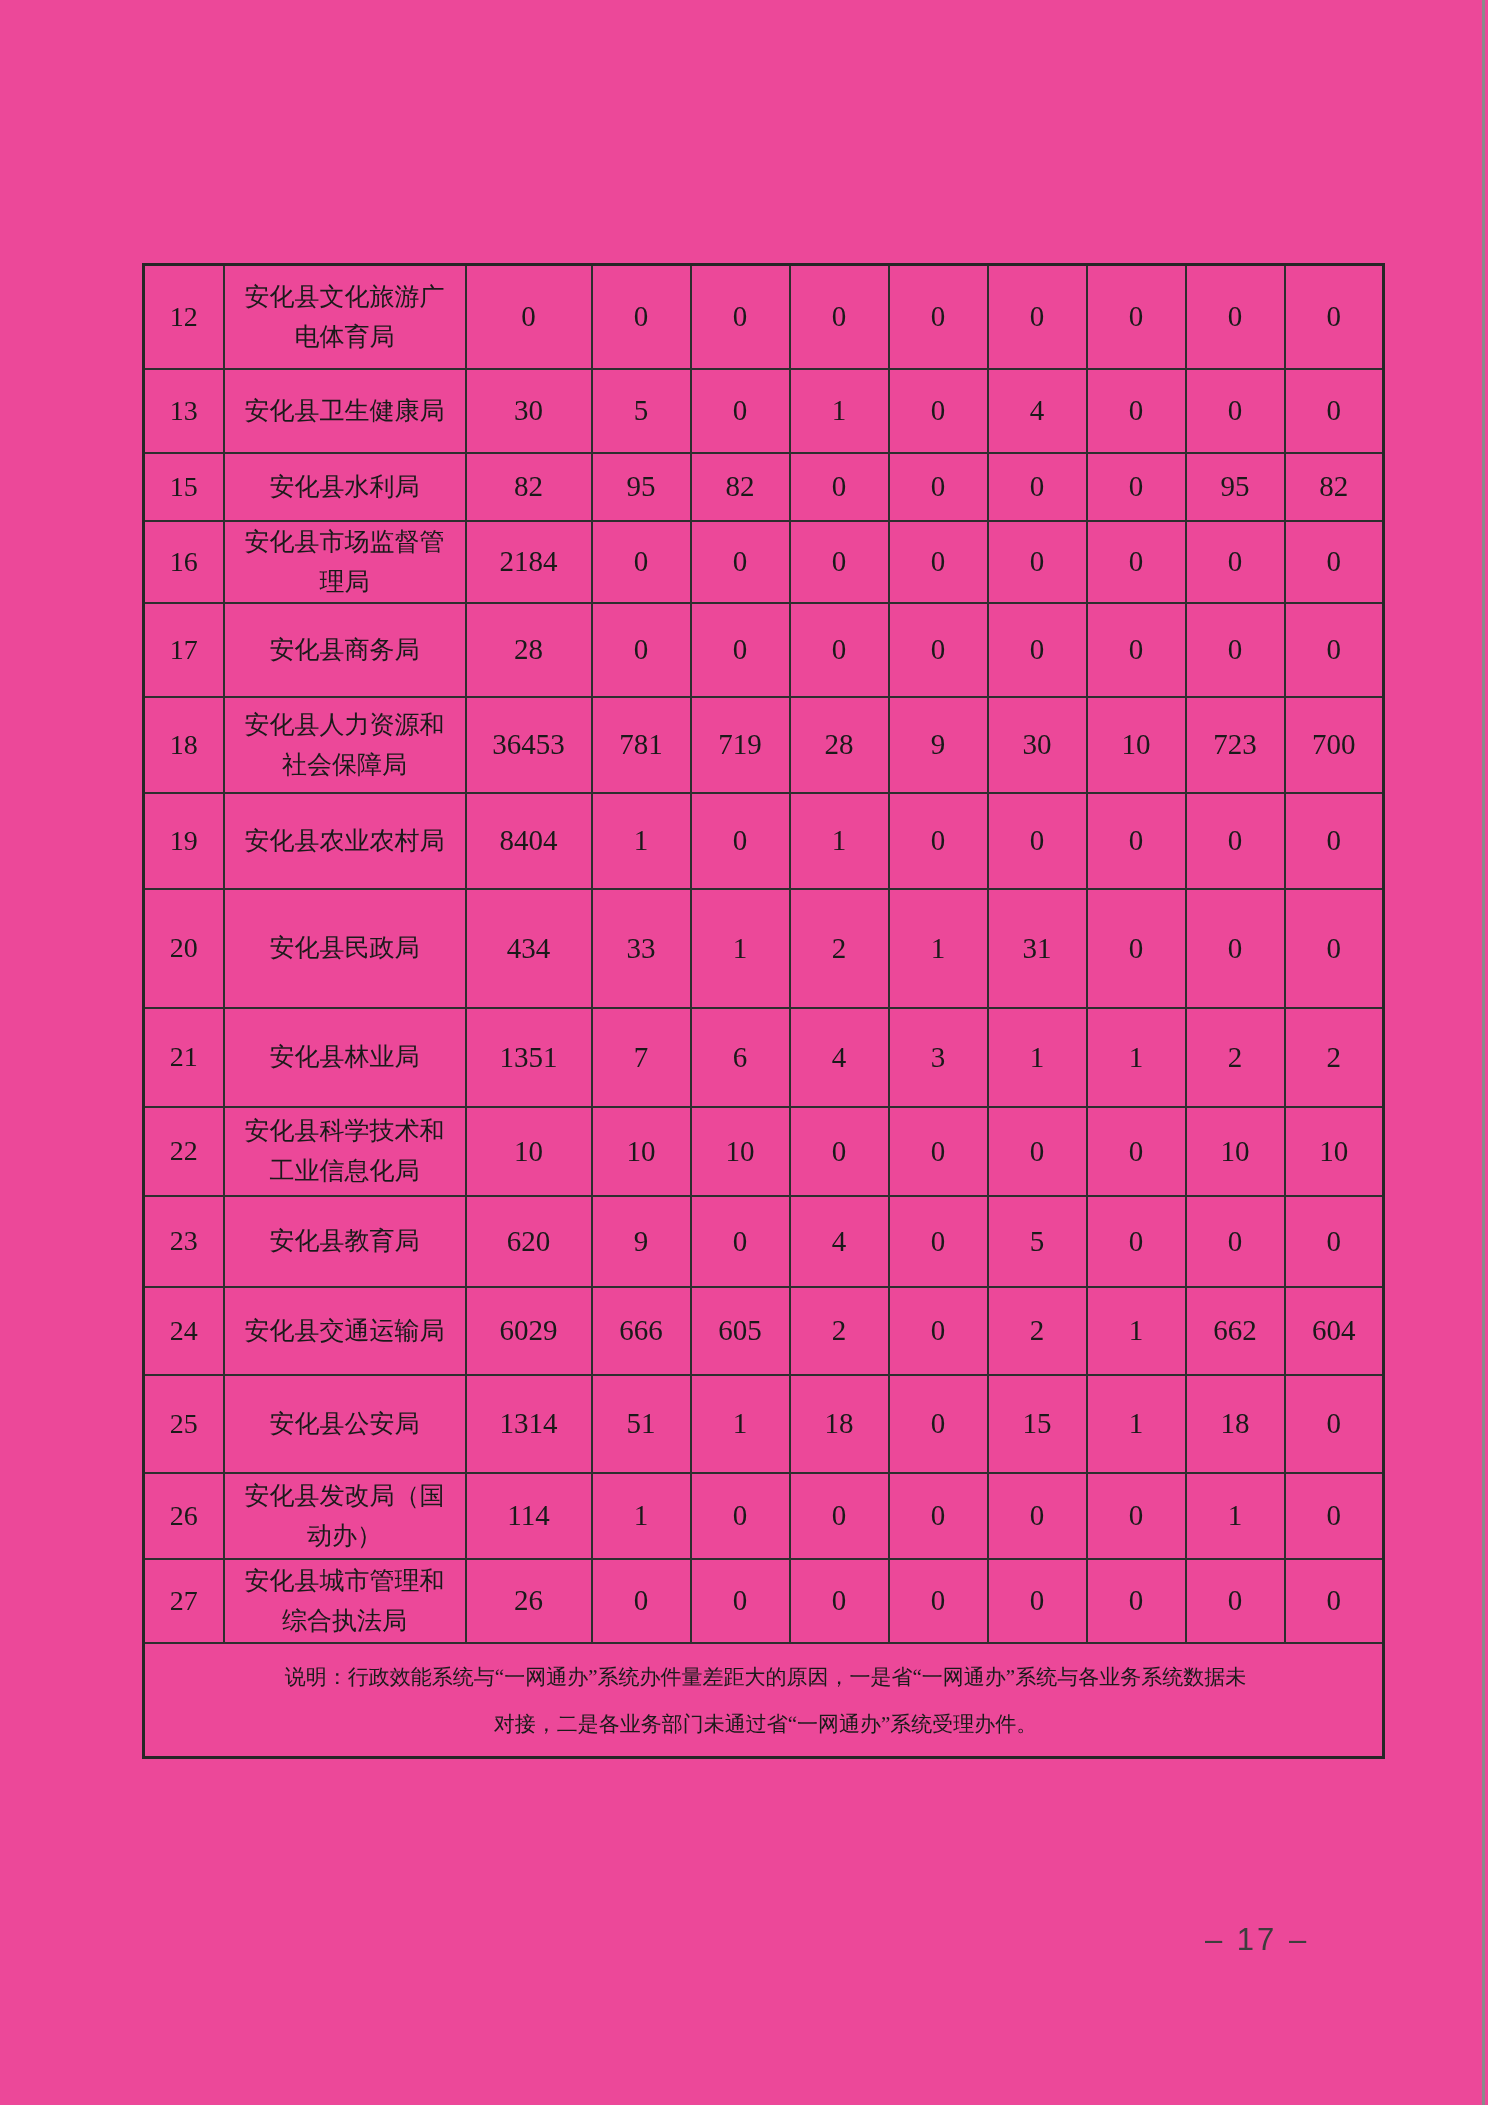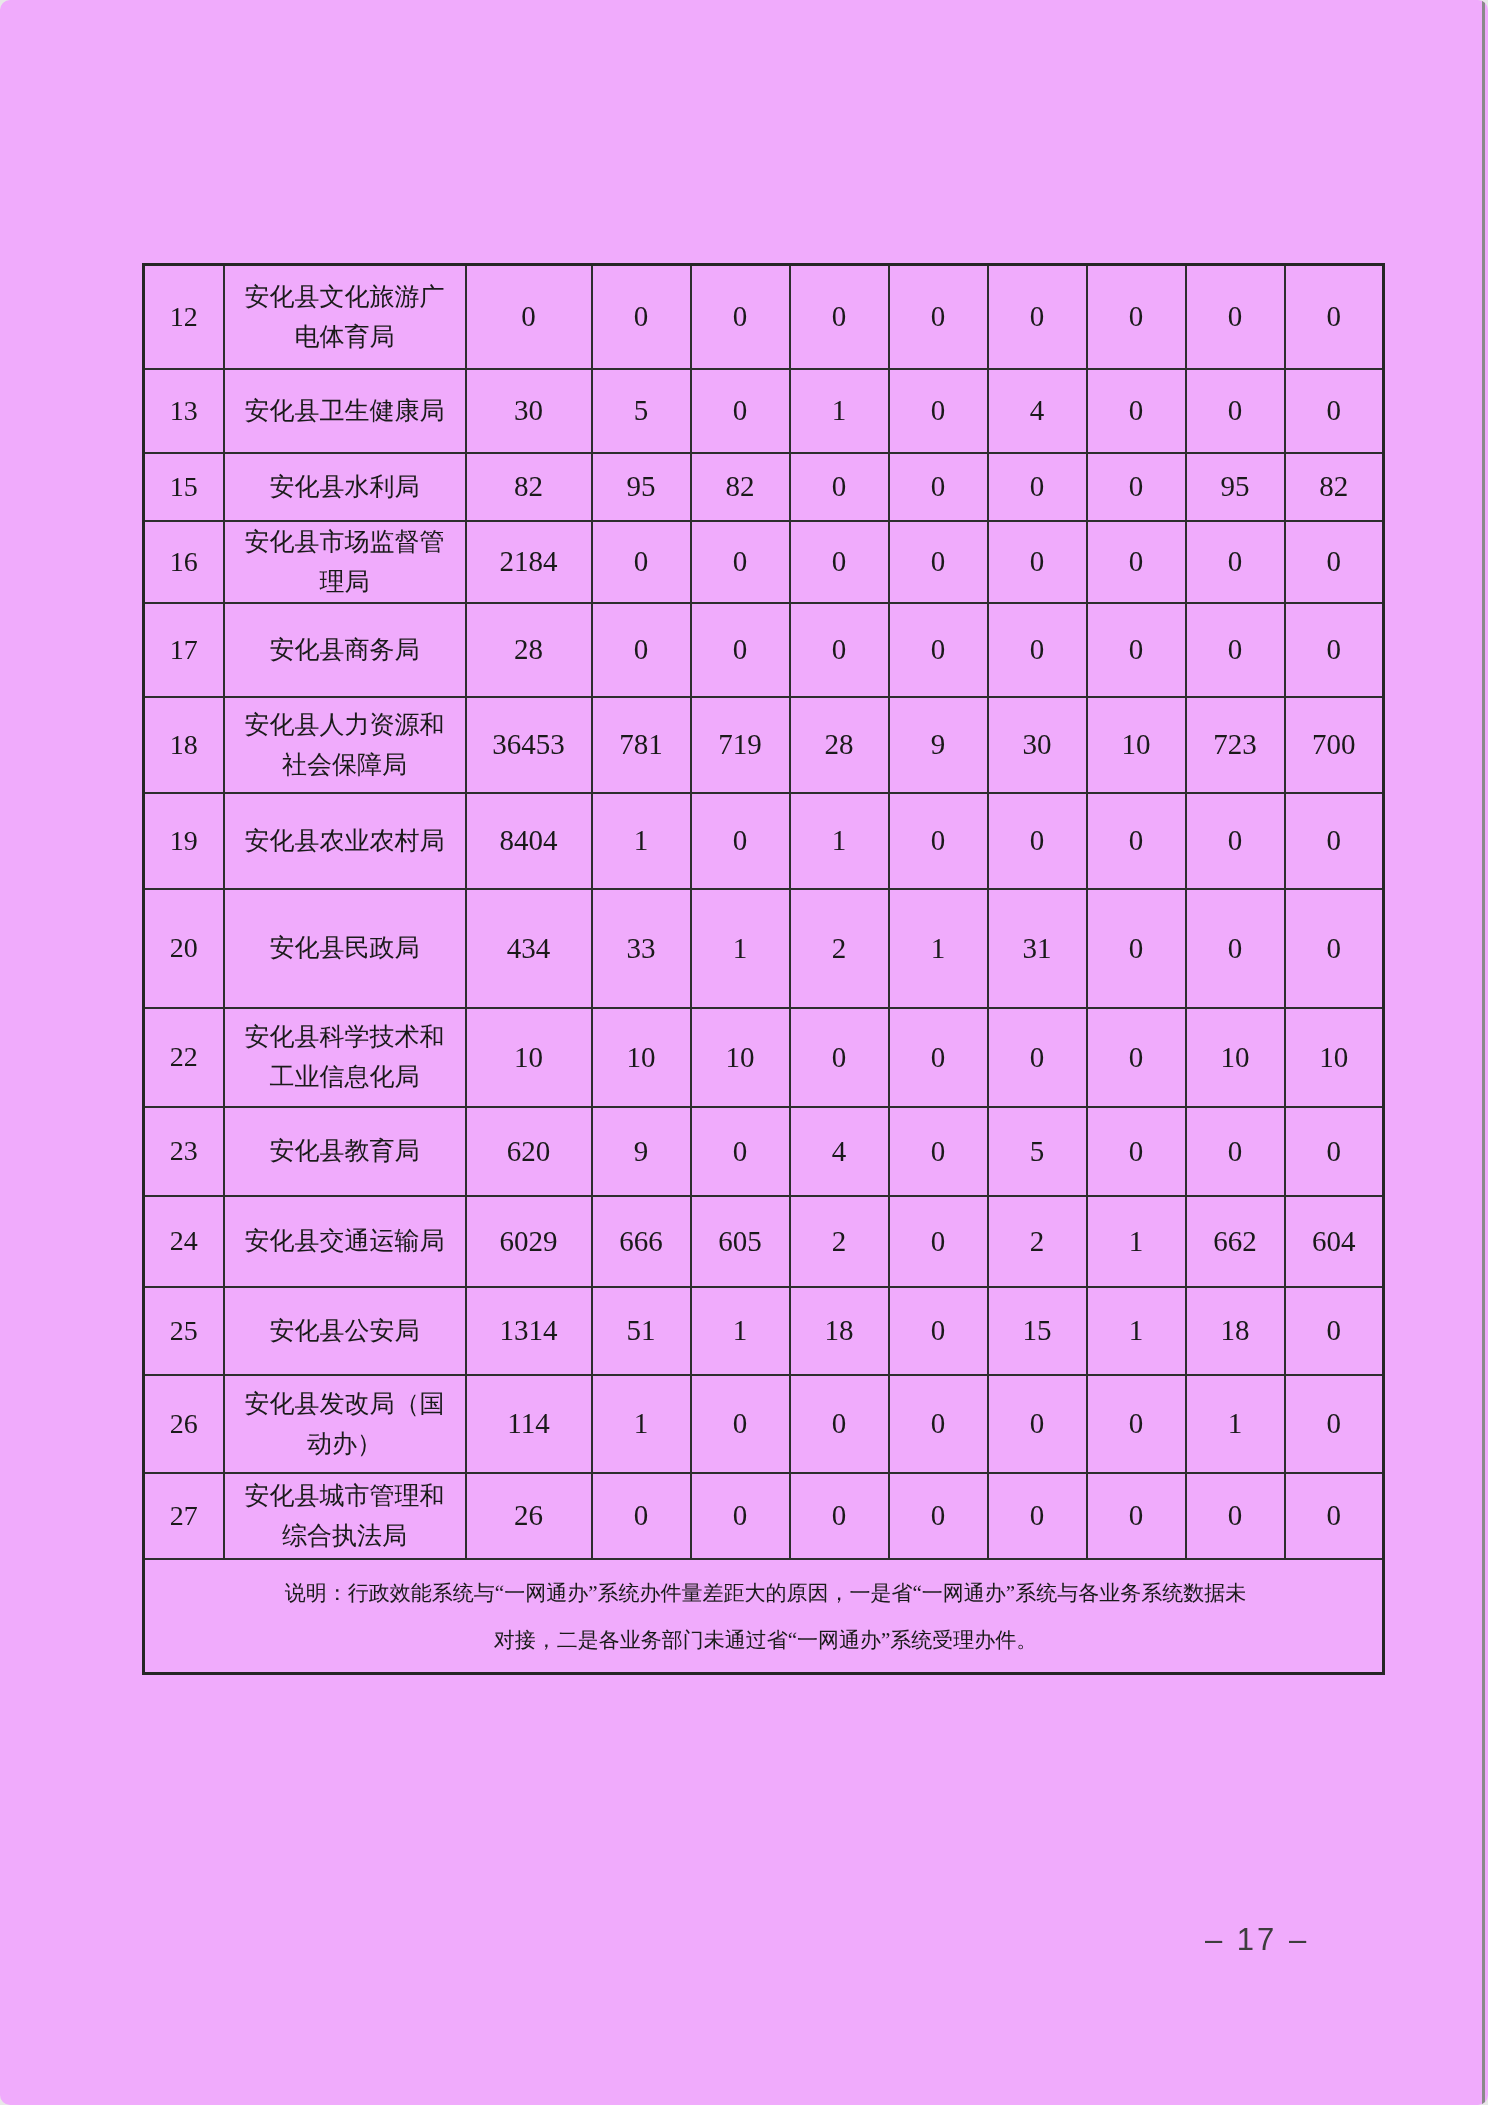--- a/index.html
+++ b/index.html
@@ -4,25 +4,24 @@
 <style>
   html, body {
     margin: 0;
     padding: 0;
     background: #e8e8e8;
   }
   .page {
     position: relative;
     width: 1488px;
     height: 2105px;
-    background: #f0abfc;
+    background: #ec4899;
     font-family: "Liberation Serif", "DejaVu Serif", serif;
     color: #1a1a1a;
     overflow: hidden;
-    border-radius: 10px;
   }
   .scan-edge {
     position: absolute;
     left: 1482px;
     top: 0;
     width: 3px;
     height: 2105px;
     background: #8a8a8a;
   }
   table.data-table {
@@ -202,20 +201,33 @@
           <td class="c-val">33</td>
           <td class="c-val">1</td>
           <td class="c-val">2</td>
           <td class="c-val">1</td>
           <td class="c-val">31</td>
           <td class="c-val">0</td>
           <td class="c-val">0</td>
           <td class="c-val">0</td>
         </tr>
         <tr>
+          <td class="c-no">21</td>
+          <td class="c-name">安化县林业局</td>
+          <td class="c-val">1351</td>
+          <td class="c-val">7</td>
+          <td class="c-val">6</td>
+          <td class="c-val">4</td>
+          <td class="c-val">3</td>
+          <td class="c-val">1</td>
+          <td class="c-val">1</td>
+          <td class="c-val">2</td>
+          <td class="c-val">2</td>
+        </tr>
+        <tr>
           <td class="c-no">22</td>
           <td class="c-name">安化县科学技术和工业信息化局</td>
           <td class="c-val">10</td>
           <td class="c-val">10</td>
           <td class="c-val">10</td>
           <td class="c-val">0</td>
           <td class="c-val">0</td>
           <td class="c-val">0</td>
           <td class="c-val">0</td>
           <td class="c-val">10</td>

